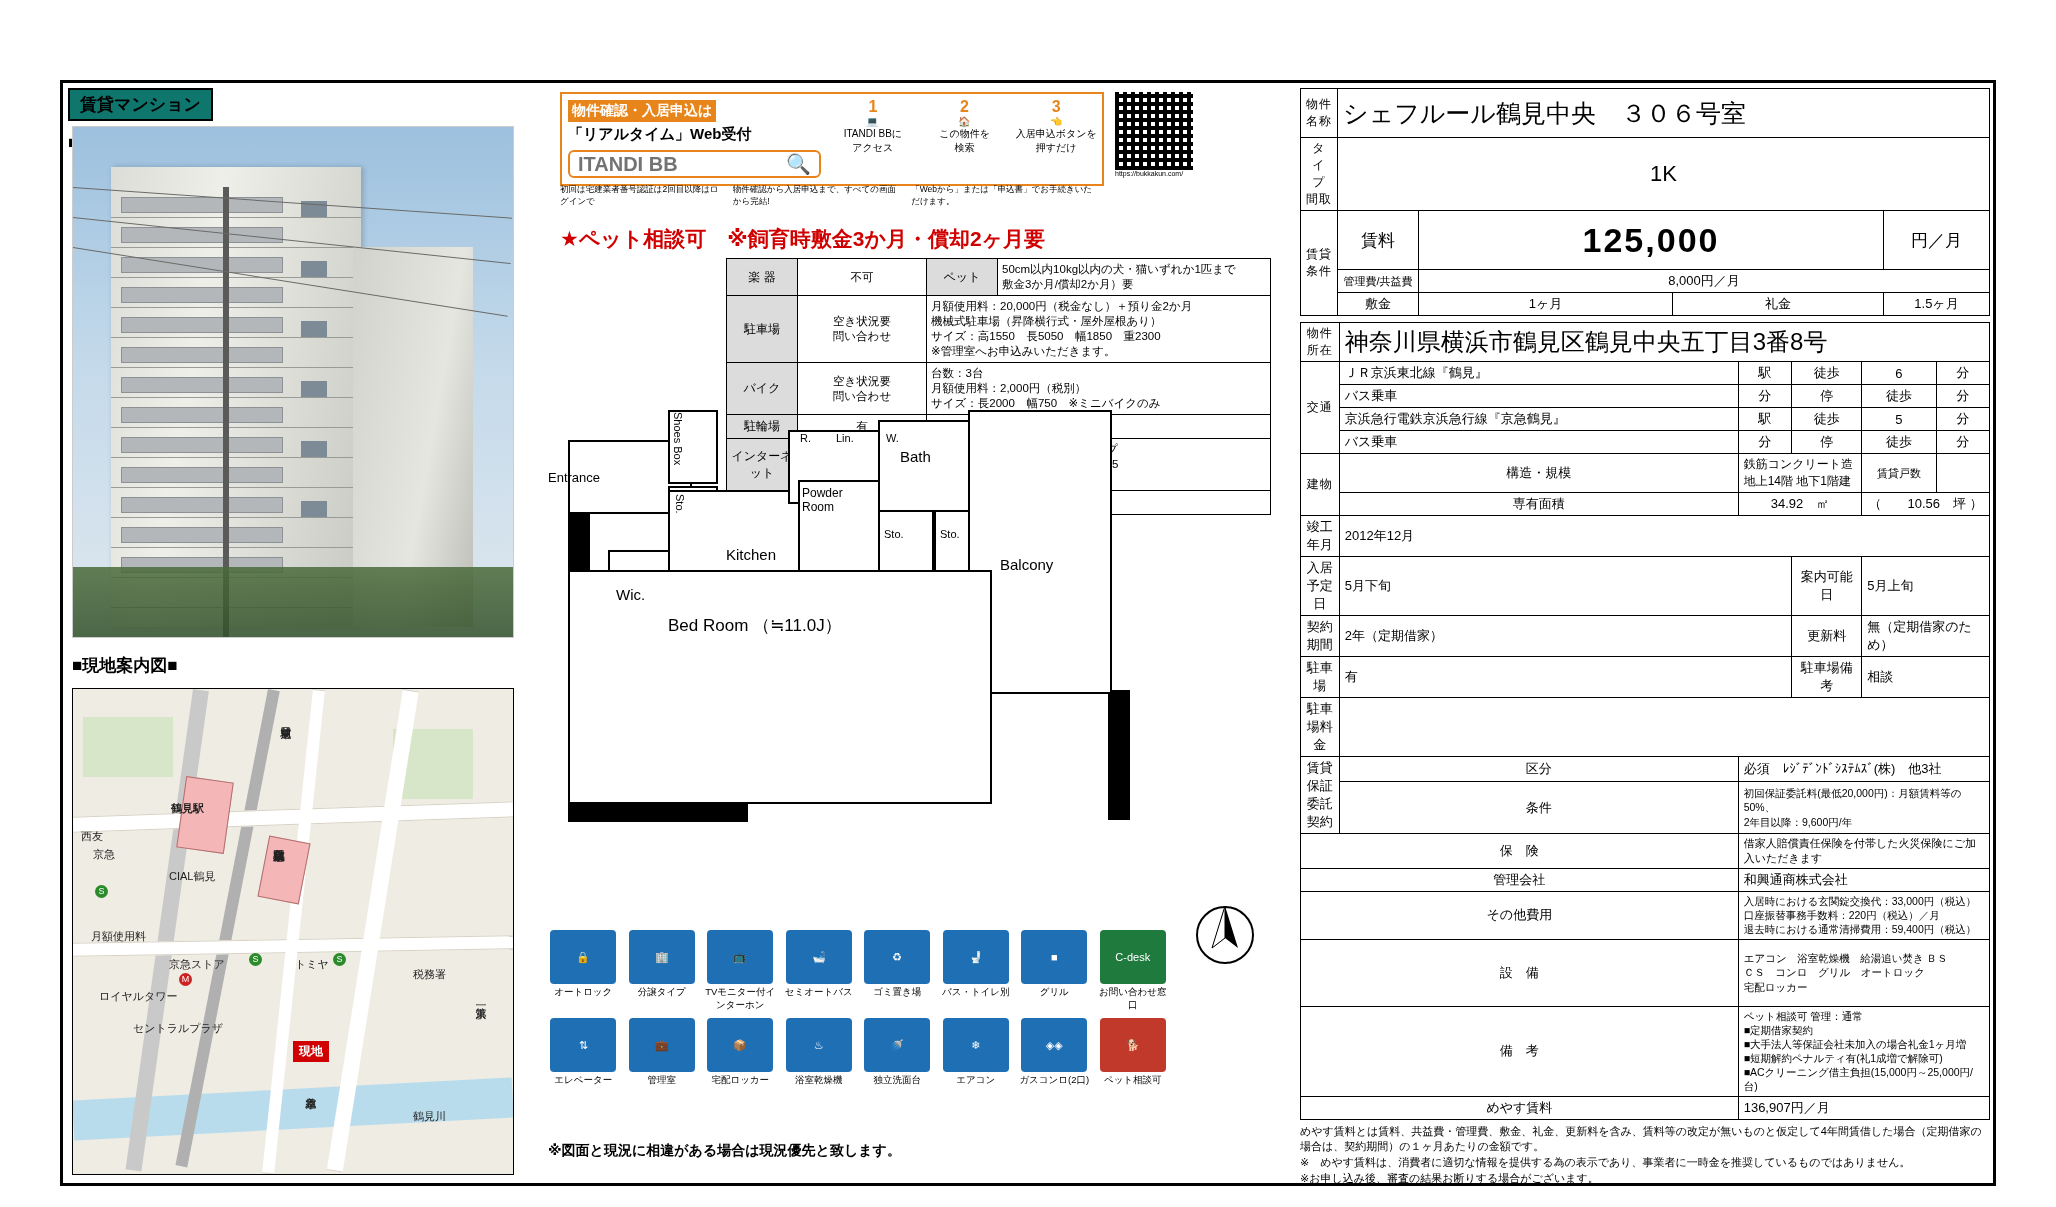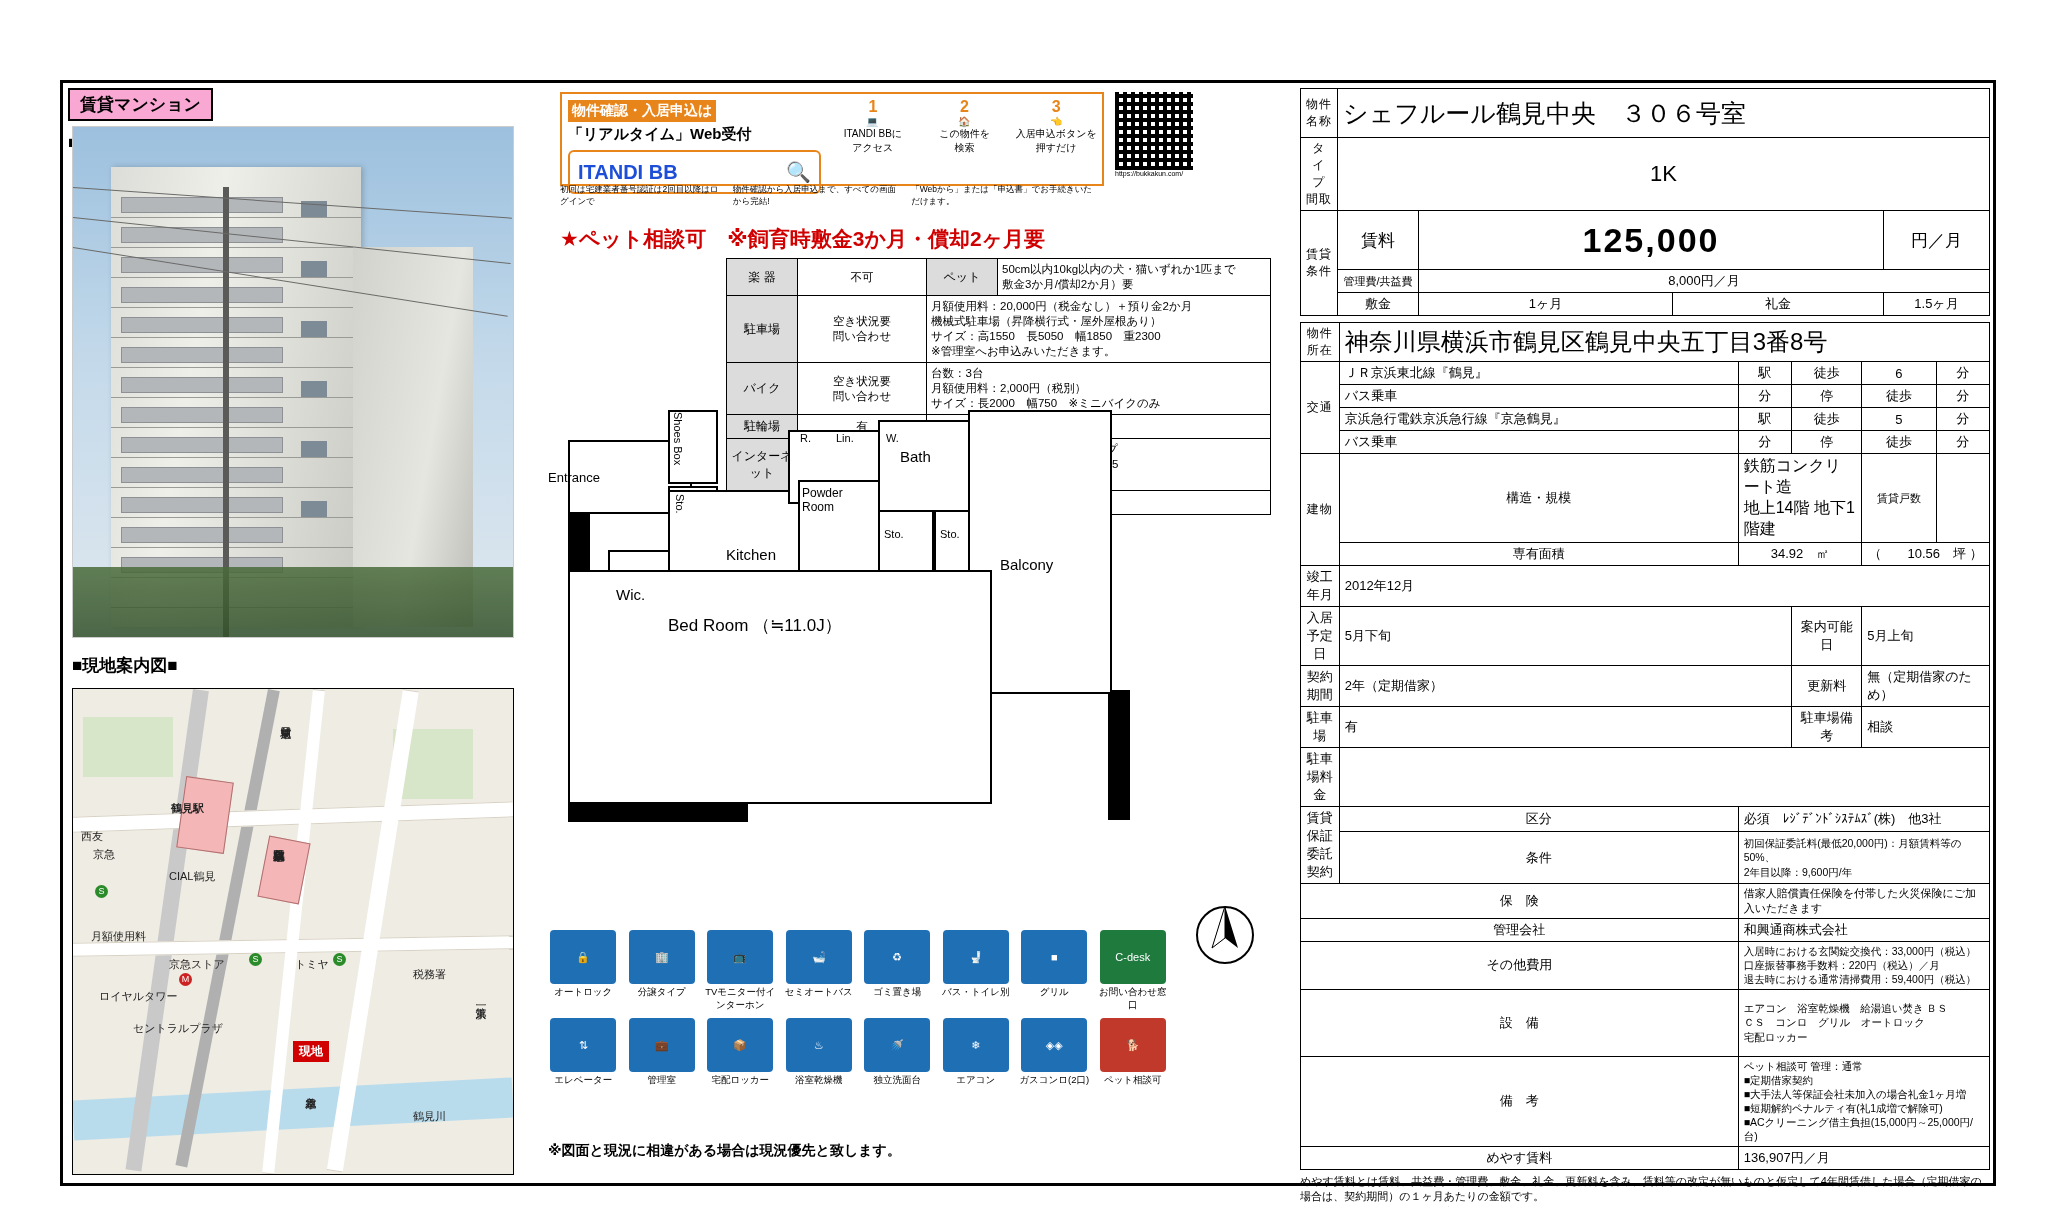--- a/index.html
+++ b/index.html
@@ -2,21 +2,21 @@
 <html><head>
 <meta charset="utf-8">
 <style>
   html,body{margin:0;padding:0;background:#fff;}
   body{width:2056px;height:1207px;font-family:"Liberation Sans","DejaVu Sans",sans-serif;color:#000;position:relative;overflow:hidden;}
   .page{position:absolute;left:0;top:0;width:2056px;height:1207px;}
   .note{position:absolute;left:52px;top:22px;width:1350px;font-size:13px;line-height:1.45;}
   .frame{position:absolute;left:60px;top:80px;width:1930px;height:1100px;border:3px solid #000;}
   
   .leftcol{position:absolute;left:68px;top:88px;width:470px;height:1085px;}
-  .tagbox{display:inline-block;border:2px solid #000;padding:3px 10px;font-weight:bold;font-size:17px;background:#f9a8d4;}
+  .tagbox{display:inline-block;border:2px solid #000;padding:3px 10px;font-weight:bold;font-size:17px;background:#0f766e;}
   .secttl{font-weight:bold;font-size:17px;margin:6px 0 4px 0;}
   .photo{position:absolute;left:72px;top:126px;width:440px;height:510px;background:linear-gradient(#b9cfe4 0%, #cfe0ef 30%, #dbe6f0 65%, #cdd6dc 100%);overflow:hidden;border:1px solid #ccc;}
   .bldg{position:absolute;left:38px;top:40px;width:250px;height:460px;background:linear-gradient(100deg,#dcdcd8 0%,#efefe9 35%,#c9c9c4 100%);box-shadow:2px 0 6px rgba(0,0,0,.2);}
   .bldg .fl{position:absolute;left:0;width:100%;height:30px;border-bottom:1px solid #9a9a96;}
   .bldg .bal{position:absolute;left:10px;width:160px;height:14px;background:#b4b7ba;border:1px solid #8d9094;}
   .bldg .win{position:absolute;width:26px;height:16px;background:#7d8b97;}
   .bldg2{position:absolute;left:280px;top:120px;width:120px;height:380px;background:linear-gradient(100deg,#d2d2cc 0%,#e6e6e0 60%,#bdbdb8 100%);}
   .sky{position:absolute;inset:0;background:linear-gradient(#9cc0de 0%, #c3d9ea 45%, #dfe8ef 100%);}
   .trees{position:absolute;left:0;bottom:0;width:100%;height:70px;background:linear-gradient(#4a6b3a,#32502a);opacity:.85;}
   .pole{position:absolute;background:#5a5a58;}
@@ -27,21 +27,21 @@
   .mpark{position:absolute;background:#d7e6c8;}
   .mwater{position:absolute;background:#b9dced;}
   .mblk{position:absolute;background:#e4decf;}
   .mpin{position:absolute;background:#d00000;color:#fff;font-size:12px;padding:2px 6px;font-weight:bold;}
   .mlabel{position:absolute;font-size:11px;color:#222;}
   .msta{position:absolute;background:#f4b6b6;border:1px solid #b07070;}
   .mdot{position:absolute;width:13px;height:13px;border-radius:50%;background:#2b8b2b;color:#fff;font-size:9px;text-align:center;line-height:13px;}
   .itandi{position:absolute;left:560px;top:92px;width:540px;height:90px;border:2px solid #e8851a;display:flex;}
   .itandi .l{width:265px;background:#fff;padding:6px;box-sizing:border-box;}
   .itandi .ttl{background:#e8851a;color:#fff;font-weight:bold;font-size:14px;padding:2px 4px;display:inline-block;}
-  .itandi .bb{border:2px solid #e8851a;border-radius:6px;margin-top:6px;padding:8px 8px;font-size:20px;font-weight:bold;color:#1d4ed8;display:flex;align-items:center;justify-content:space-between;}
+  .itandi .bb{border:2px solid #e8851a;border-radius:6px;margin-top:6px;padding:0 8px;font-size:20px;font-weight:bold;color:#737373;display:flex;align-items:center;justify-content:space-between;}
   .steps{flex:1;display:flex;font-size:10px;}
   .step{flex:1;padding:4px 3px;box-sizing:border-box;text-align:center;}
   .stepnum{display:inline-block;color:#e8851a;font-weight:bold;font-size:16px;}
   .qr{position:absolute;left:1115px;top:92px;width:90px;height:90px;}
   .qrimg{width:78px;height:78px;background:
     repeating-linear-gradient(90deg,#000 0 4px,#fff 4px 8px),
     repeating-linear-gradient(0deg,#000 0 4px,transparent 4px 8px);
     background-blend-mode:multiply;}
   .petline{position:absolute;left:560px;top:225px;font-size:21px;font-weight:bold;color:#d00000;}
   .spec{position:absolute;left:726px;top:258px;width:545px;border-collapse:collapse;font-size:11.5px;}
@@ -385,21 +385,21 @@
       <tr>
         <td>バス乗車</td>
         <td class="ctr">分</td>
         <td class="ctr">停</td>
         <td class="ctr">徒歩</td>
         <td class="ctr">分</td>
       </tr>
       <tr>
         <td class="vhead" rowspan="2">建物</td>
         <td class="ctr" style="width:110px">構造・規模</td>
-        <td colspan="2" style="white-space:pre-line;font-size:16px">鉄筋コンクリート造
+        <td colspan="2" style="white-space:pre-line;font-size:12px">鉄筋コンクリート造
 地上14階 地下1階建</td>
         <td class="ctr small">賃貸戸数</td>
         <td class="ctr"></td>
       </tr>
       <tr>
         <td class="ctr">専有面積</td>
         <td colspan="2" class="ctr">34.92　㎡</td>
         <td colspan="2" class="ctr">（　　10.56　坪 ）</td>
       </tr>
       <tr>

